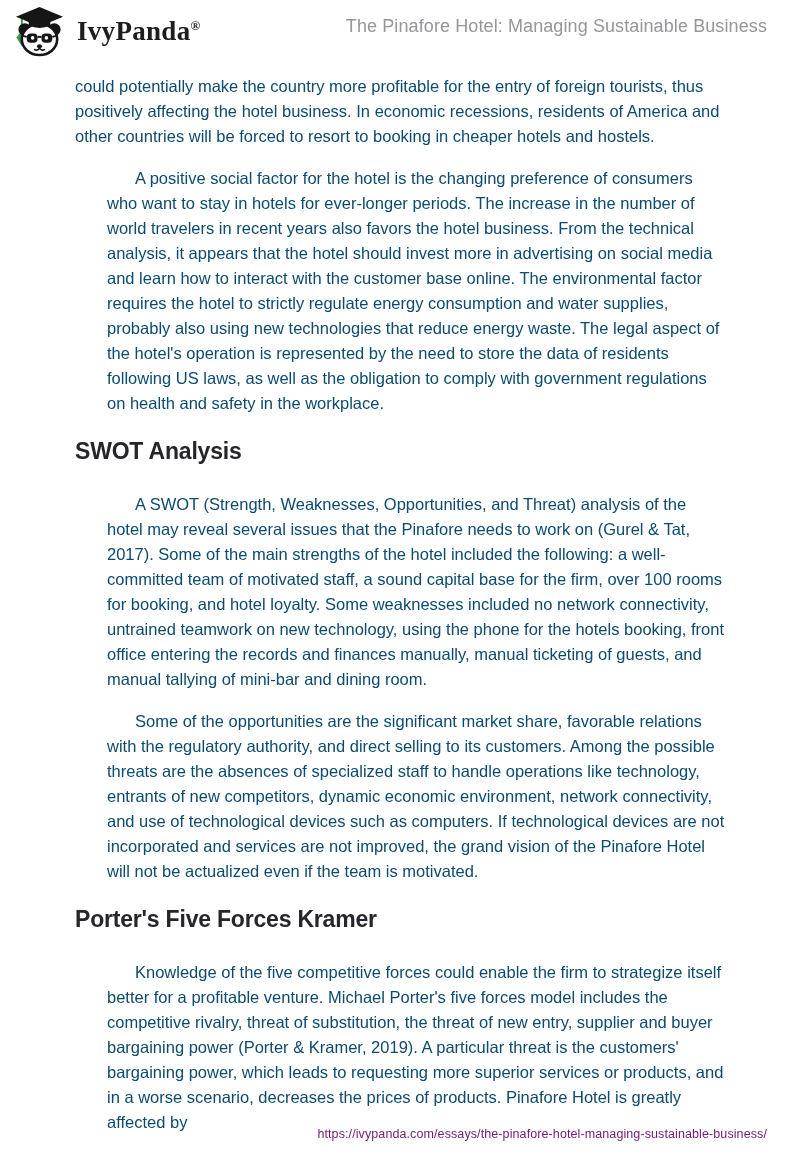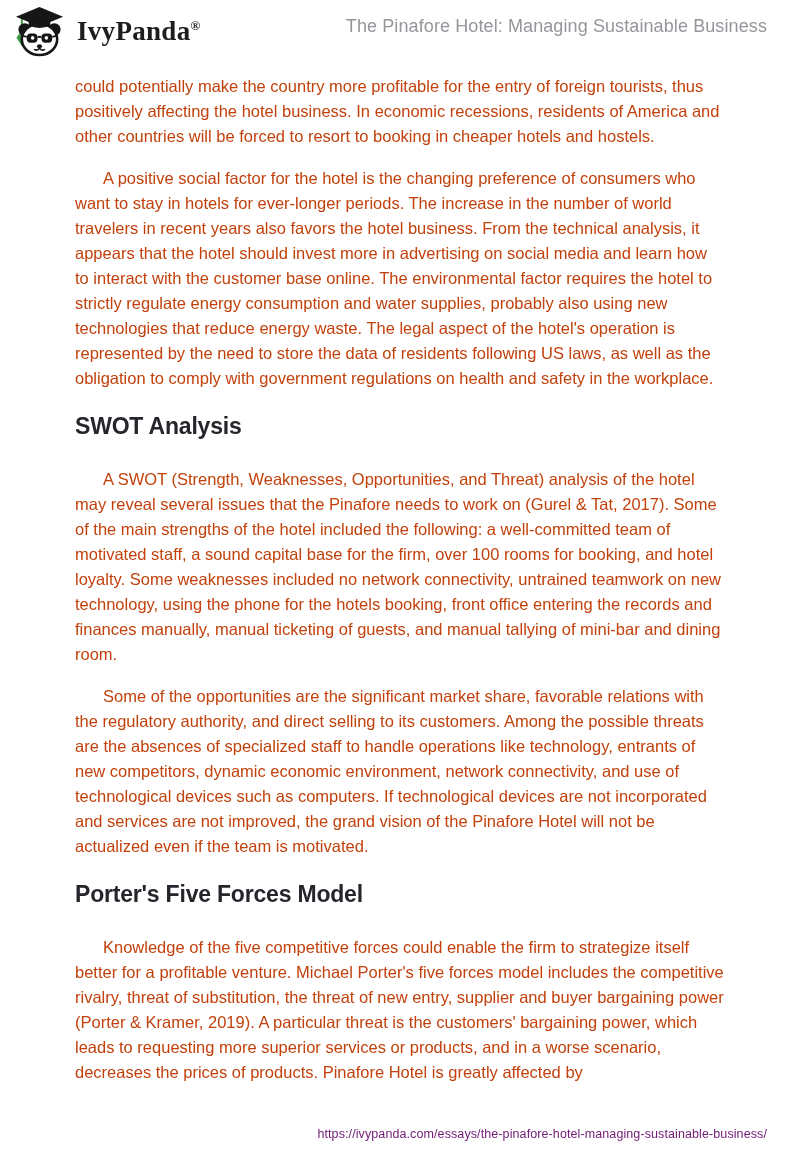--- a/index.html
+++ b/index.html
@@ -64,25 +64,26 @@
 
   
   .content {
     margin: 16px 75px 0 75px;
     width: 650px;
   }
   .para {
     margin: 0 0 17px 0;
     font-size: 16.5px;
     line-height: 25px;
-    color: #c2410c;
+    color: #0c4a6e;
     text-align: left;
   }
   .para.indent {
     text-indent: 28px;
+    margin-left: 32px;
   }
   .heading {
     margin: 16px 0 23px 0;
     font-size: 23px;
     line-height: 36px;
     font-weight: 700;
     color: #25252b;
     letter-spacing: -0.2px;
   }
 
@@ -139,21 +140,21 @@
   </header>
 
   <main class="content">
     <p class="para">could potentially make the country more profitable for the entry of foreign tourists, thus positively affecting the hotel business. In economic recessions, residents of America and other countries will be forced to resort to booking in cheaper hotels and hostels.</p>
     <p class="para indent">A positive social factor for the hotel is the changing preference of consumers who want to stay in hotels for ever-longer periods. The increase in the number of world travelers in recent years also favors the hotel business. From the technical analysis, it appears that the hotel should invest more in advertising on social media and learn how to interact with the customer base online. The environmental factor requires the hotel to strictly regulate energy consumption and water supplies, probably also using new technologies that reduce energy waste. The legal aspect of the hotel's operation is represented by the need to store the data of residents following US laws, as well as the obligation to comply with government regulations on health and safety in the workplace.</p>
 
     <h2 class="heading">SWOT Analysis</h2>
     <p class="para indent">A SWOT (Strength, Weaknesses, Opportunities, and Threat) analysis of the hotel may reveal several issues that the Pinafore needs to work on (Gurel &amp; Tat, 2017). Some of the main strengths of the hotel included the following: a well-committed team of motivated staff, a sound capital base for the firm, over 100 rooms for booking, and hotel loyalty. Some weaknesses included no network connectivity, untrained teamwork on new technology, using the phone for the hotels booking, front office entering the records and finances manually, manual ticketing of guests, and manual tallying of mini-bar and dining room.</p>
     <p class="para indent">Some of the opportunities are the significant market share, favorable relations with the regulatory authority, and direct selling to its customers. Among the possible threats are the absences of specialized staff to handle operations like technology, entrants of new competitors, dynamic economic environment, network connectivity, and use of technological devices such as computers. If technological devices are not incorporated and services are not improved, the grand vision of the Pinafore Hotel will not be actualized even if the team is motivated.</p>
 
-    <h2 class="heading">Porter's Five Forces Model</h2>
+    <h2 class="heading">Porter's Five Forces Kramer</h2>
     <p class="para indent">Knowledge of the five competitive forces could enable the firm to strategize itself better for a profitable venture. Michael Porter's five forces model includes the competitive rivalry, threat of substitution, the threat of new entry, supplier and buyer bargaining power (Porter &amp; Kramer, 2019). A particular threat is the customers' bargaining power, which leads to requesting more superior services or products, and in a worse scenario, decreases the prices of products. Pinafore Hotel is greatly affected by</p>
   </main>
 
   <footer class="footer">
     <a href="#" class="footer-url">https://ivypanda.com/essays/the-pinafore-hotel-managing-sustainable-business/</a>
   </footer>
 
 </div>
 
 </body></html>

